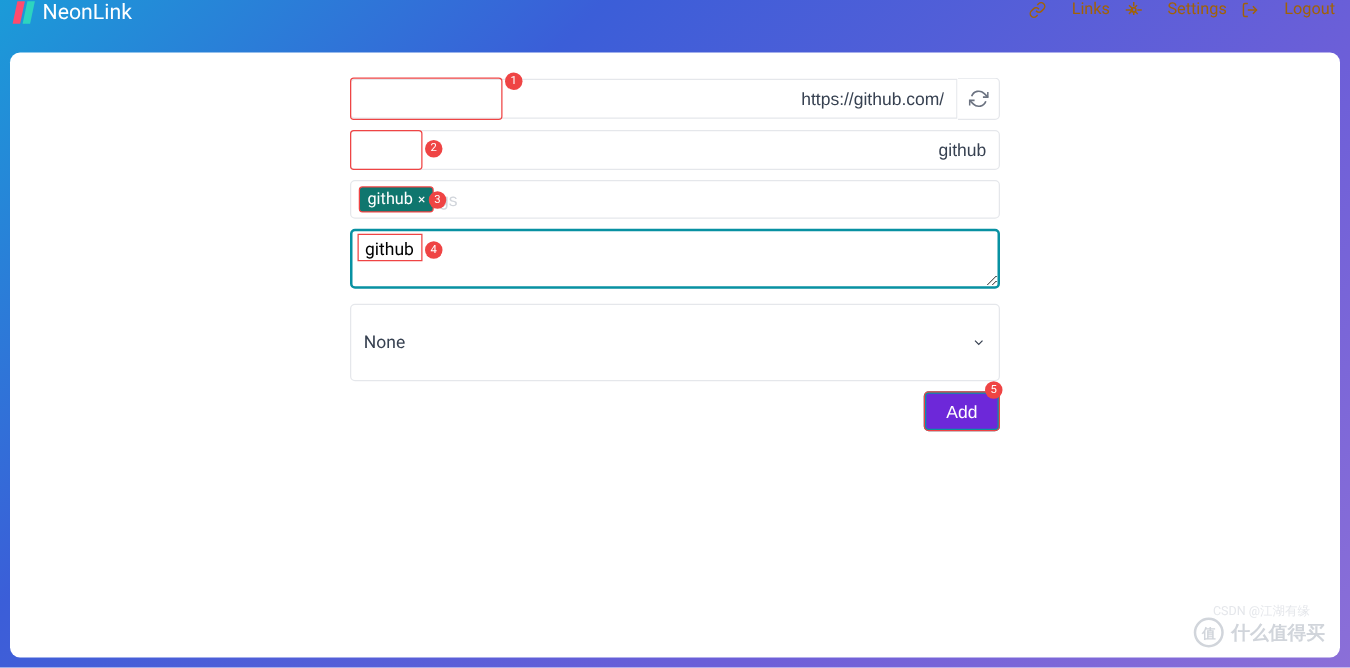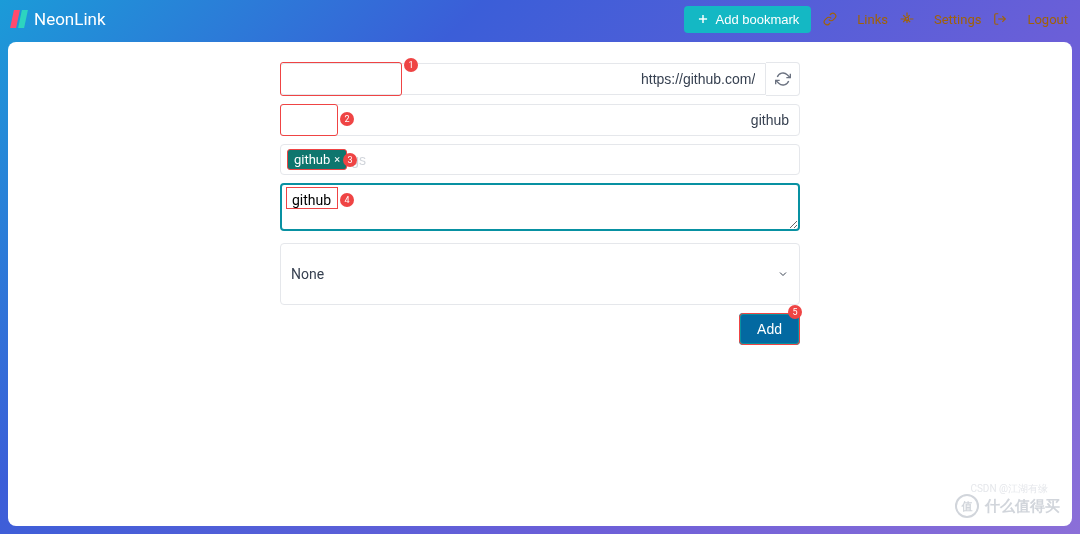--- a/index.html
+++ b/index.html
@@ -7,23 +7,23 @@
       font-family: -apple-system, BlinkMacSystemFont, "Segoe UI", Roboto, sans-serif;
       background: linear-gradient(135deg, #1b9bd8 0%, #3b5ed8 30%, #6d5fd8 70%, #8b6fd8 100%);
       width: 1080px;
       height: 534px;
       overflow: hidden;
       position: relative;
     }
     .header {
       height: 38px;
       display: flex;
-      align-items: center;
+      align-items: flex-start;
       justify-content: space-between;
-      padding: 16px 12px;
+      padding: 0 12px;
     }
     .logo-wrap {
       display: flex;
       align-items: center;
       gap: 4px;
     }
     .logo-mark {
       width: 18px;
       height: 18px;
       display: flex;
@@ -205,21 +205,21 @@
       align-items: center;
       cursor: pointer;
       background: #fff;
     }
     .add-row {
       display: flex;
       justify-content: flex-end;
       position: relative;
     }
     .add-btn {
-      background: #0369a1;
+      background: #6d28d9;
       color: #fff;
       border: 2px solid #0891a2;
       border-radius: 4px;
       padding: 6px 16px;
       font-size: 14px;
       cursor: pointer;
       outline: 1.5px solid #ef4444;
       outline-offset: -1px;
     }
     .callout {
@@ -270,27 +270,20 @@
 
 <div class="header">
   <div class="logo-wrap">
     <div class="logo-mark">
       <div class="bar1"></div>
       <div class="bar2"></div>
     </div>
     <span class="logo-text">NeonLink</span>
   </div>
   <div class="header-actions">
-    <button class="btn-add">
-      <svg width="14" height="14" viewBox="0 0 24 24" fill="none" stroke="currentColor" stroke-width="2.5">
-          <line x1="12" y1="5" x2="12" y2="19"></line>
-          <line x1="5" y1="12" x2="19" y2="12"></line>
-        </svg>
-      <span>Add bookmark</span>
-    </button>
     <div class="nav-link">
       <svg width="14" height="14" viewBox="0 0 24 24" fill="none" stroke="currentColor" stroke-width="2">
           <path d="M10 13a5 5 0 0 0 7.54.54l3-3a5 5 0 0 0-7.07-7.07l-1.72 1.71"></path>
           <path d="M14 11a5 5 0 0 0-7.54-.54l-3 3a5 5 0 0 0 7.07 7.07l1.71-1.71"></path>
         </svg>
       <span>Links</span>
     </div>
     <div class="nav-link">
       <svg width="14" height="14" viewBox="0 0 24 24" fill="none" stroke="currentColor" stroke-width="2">
           <circle cx="12" cy="12" r="3"></circle>

